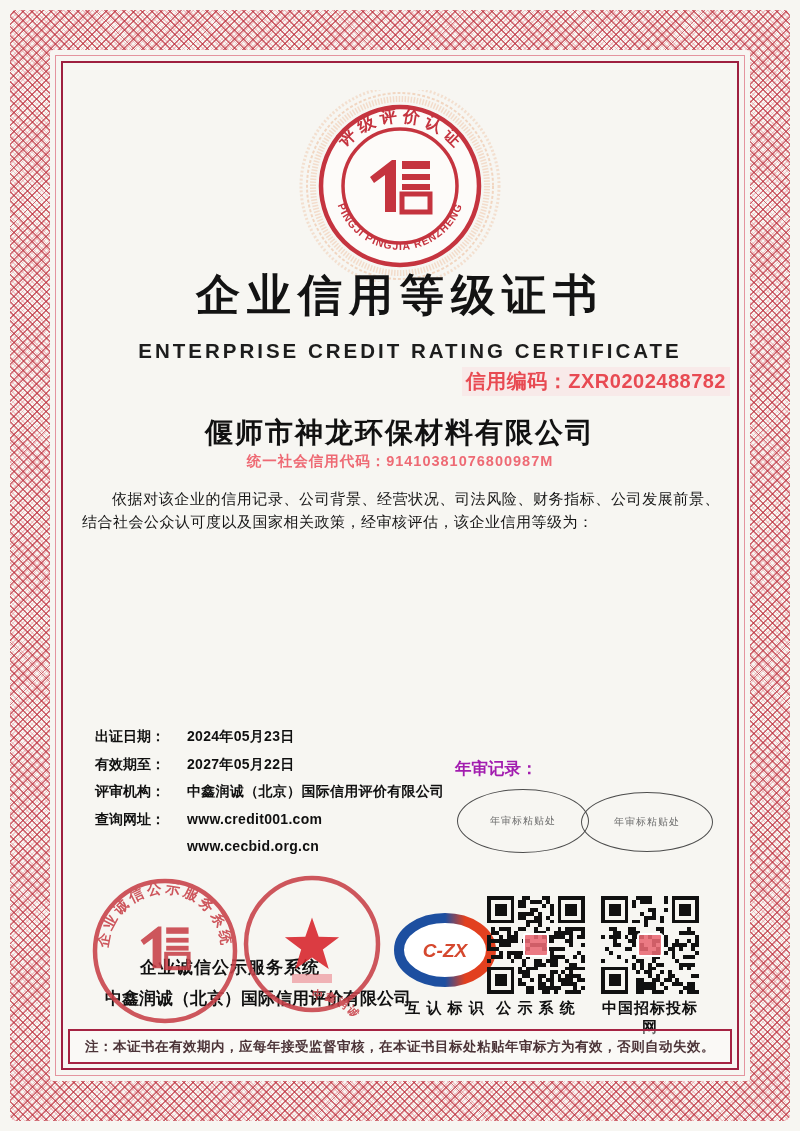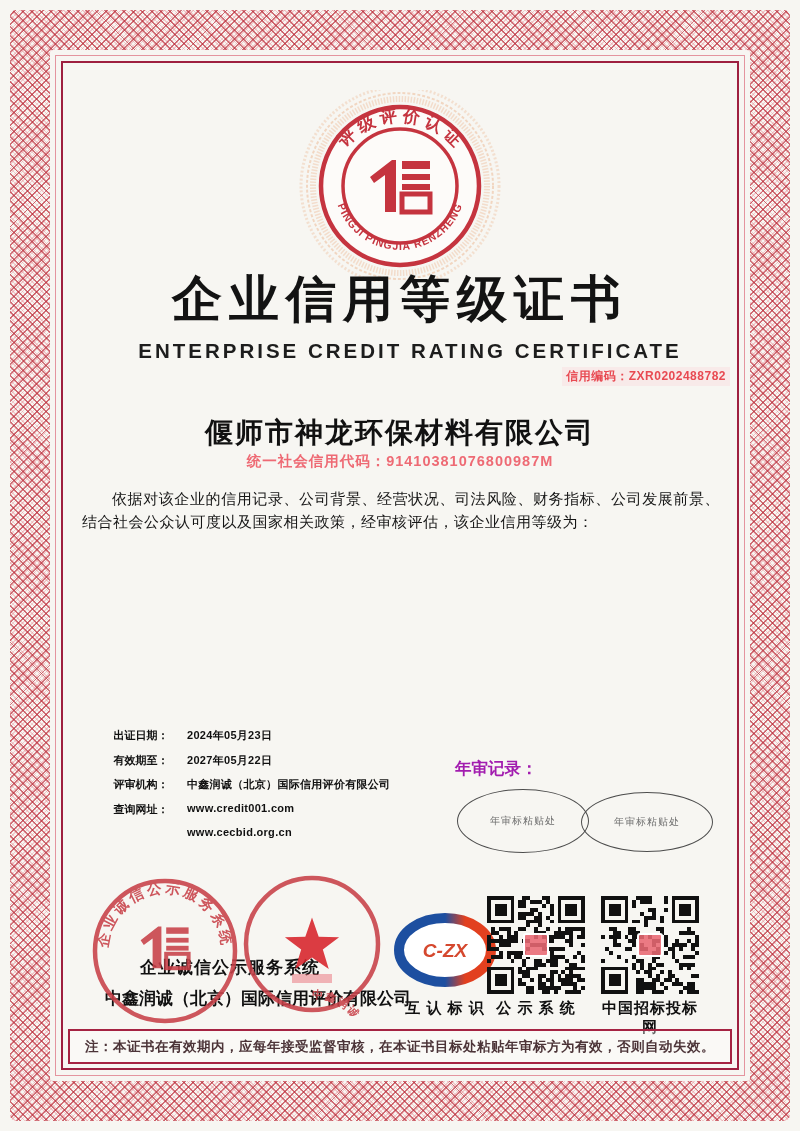--- a/index.html
+++ b/index.html
@@ -19,30 +19,30 @@
     border-radius:6px;
   }
   .border-band-mask{position:absolute;inset:40px;background:#f7f6f2;border-radius:3px;}
   .pink-line{position:absolute;inset:55px;border:1px solid #e4959f;}
   .maroon-line{position:absolute;inset:61px;border:2.5px solid #9e2040;}
   
   .emblem{position:absolute;left:270px;top:90px;width:260px;height:192px;}
   
   .title{
     position:absolute;left:0;right:0;top:266px;text-align:center;
-    font-size:50px;font-weight:900;letter-spacing:7px;color:#131313;
+    font-size:44px;font-weight:900;letter-spacing:7px;color:#131313;
     font-family:"Liberation Serif","DejaVu Serif",serif;
   }
   .subtitle{
     position:absolute;left:0;right:0;top:339px;text-align:center;
     font-size:20.5px;font-weight:700;letter-spacing:3px;color:#1d1d1d;padding-left:20px;
   }
   .credit-line{
     position:absolute;right:70px;top:367px;
-    font-size:12px;font-weight:700;color:#e84a52;letter-spacing:.5px;
+    font-size:20px;font-weight:700;color:#e84a52;letter-spacing:.5px;
     background:rgba(250,205,212,.28);padding:1px 4px;
   }
   .company{
     position:absolute;left:0;right:0;top:414px;text-align:center;
     font-size:28px;font-weight:900;letter-spacing:2px;color:#111;
   }
   .uscc{
     position:absolute;left:0;right:0;top:452px;text-align:center;
     font-size:14.5px;font-weight:700;color:#ee6a74;letter-spacing:1px;
   }
@@ -51,21 +51,21 @@
     font-size:15px;font-weight:400;line-height:1.52;color:#151515;
     text-align:justify;text-indent:2em;letter-spacing:.5px;
   }
   .rating{
     position:absolute;left:0;right:0;top:584px;text-align:center;
     font-size:82px;font-weight:900;letter-spacing:5px;color:#d4232a;
     font-family:"DejaVu Serif","Liberation Serif",serif;
   }
   
   .details{position:absolute;left:95px;top:728px;}
-  .detail-row{display:flex;margin-bottom:9.5px;font-size:11px;font-weight:800;color:#101010;text-align:center;}
+  .detail-row{display:flex;margin-bottom:9.5px;font-size:14px;font-weight:800;color:#101010;}
   .detail-row .lbl{width:92px;flex:0 0 92px;}
   .detail-row .val{letter-spacing:.3px;}
   
   .annual-label{position:absolute;left:455px;top:758px;font-size:16.5px;font-weight:800;color:#a21caf;}
   .oval{
     position:absolute;border:1.6px solid #4d4d4d;border-radius:50%;
     display:flex;align-items:center;justify-content:center;
     font-size:10px;color:#6e6e6e;letter-spacing:1px;
   }
   .oval1{left:457px;top:789px;width:130px;height:62px;}

